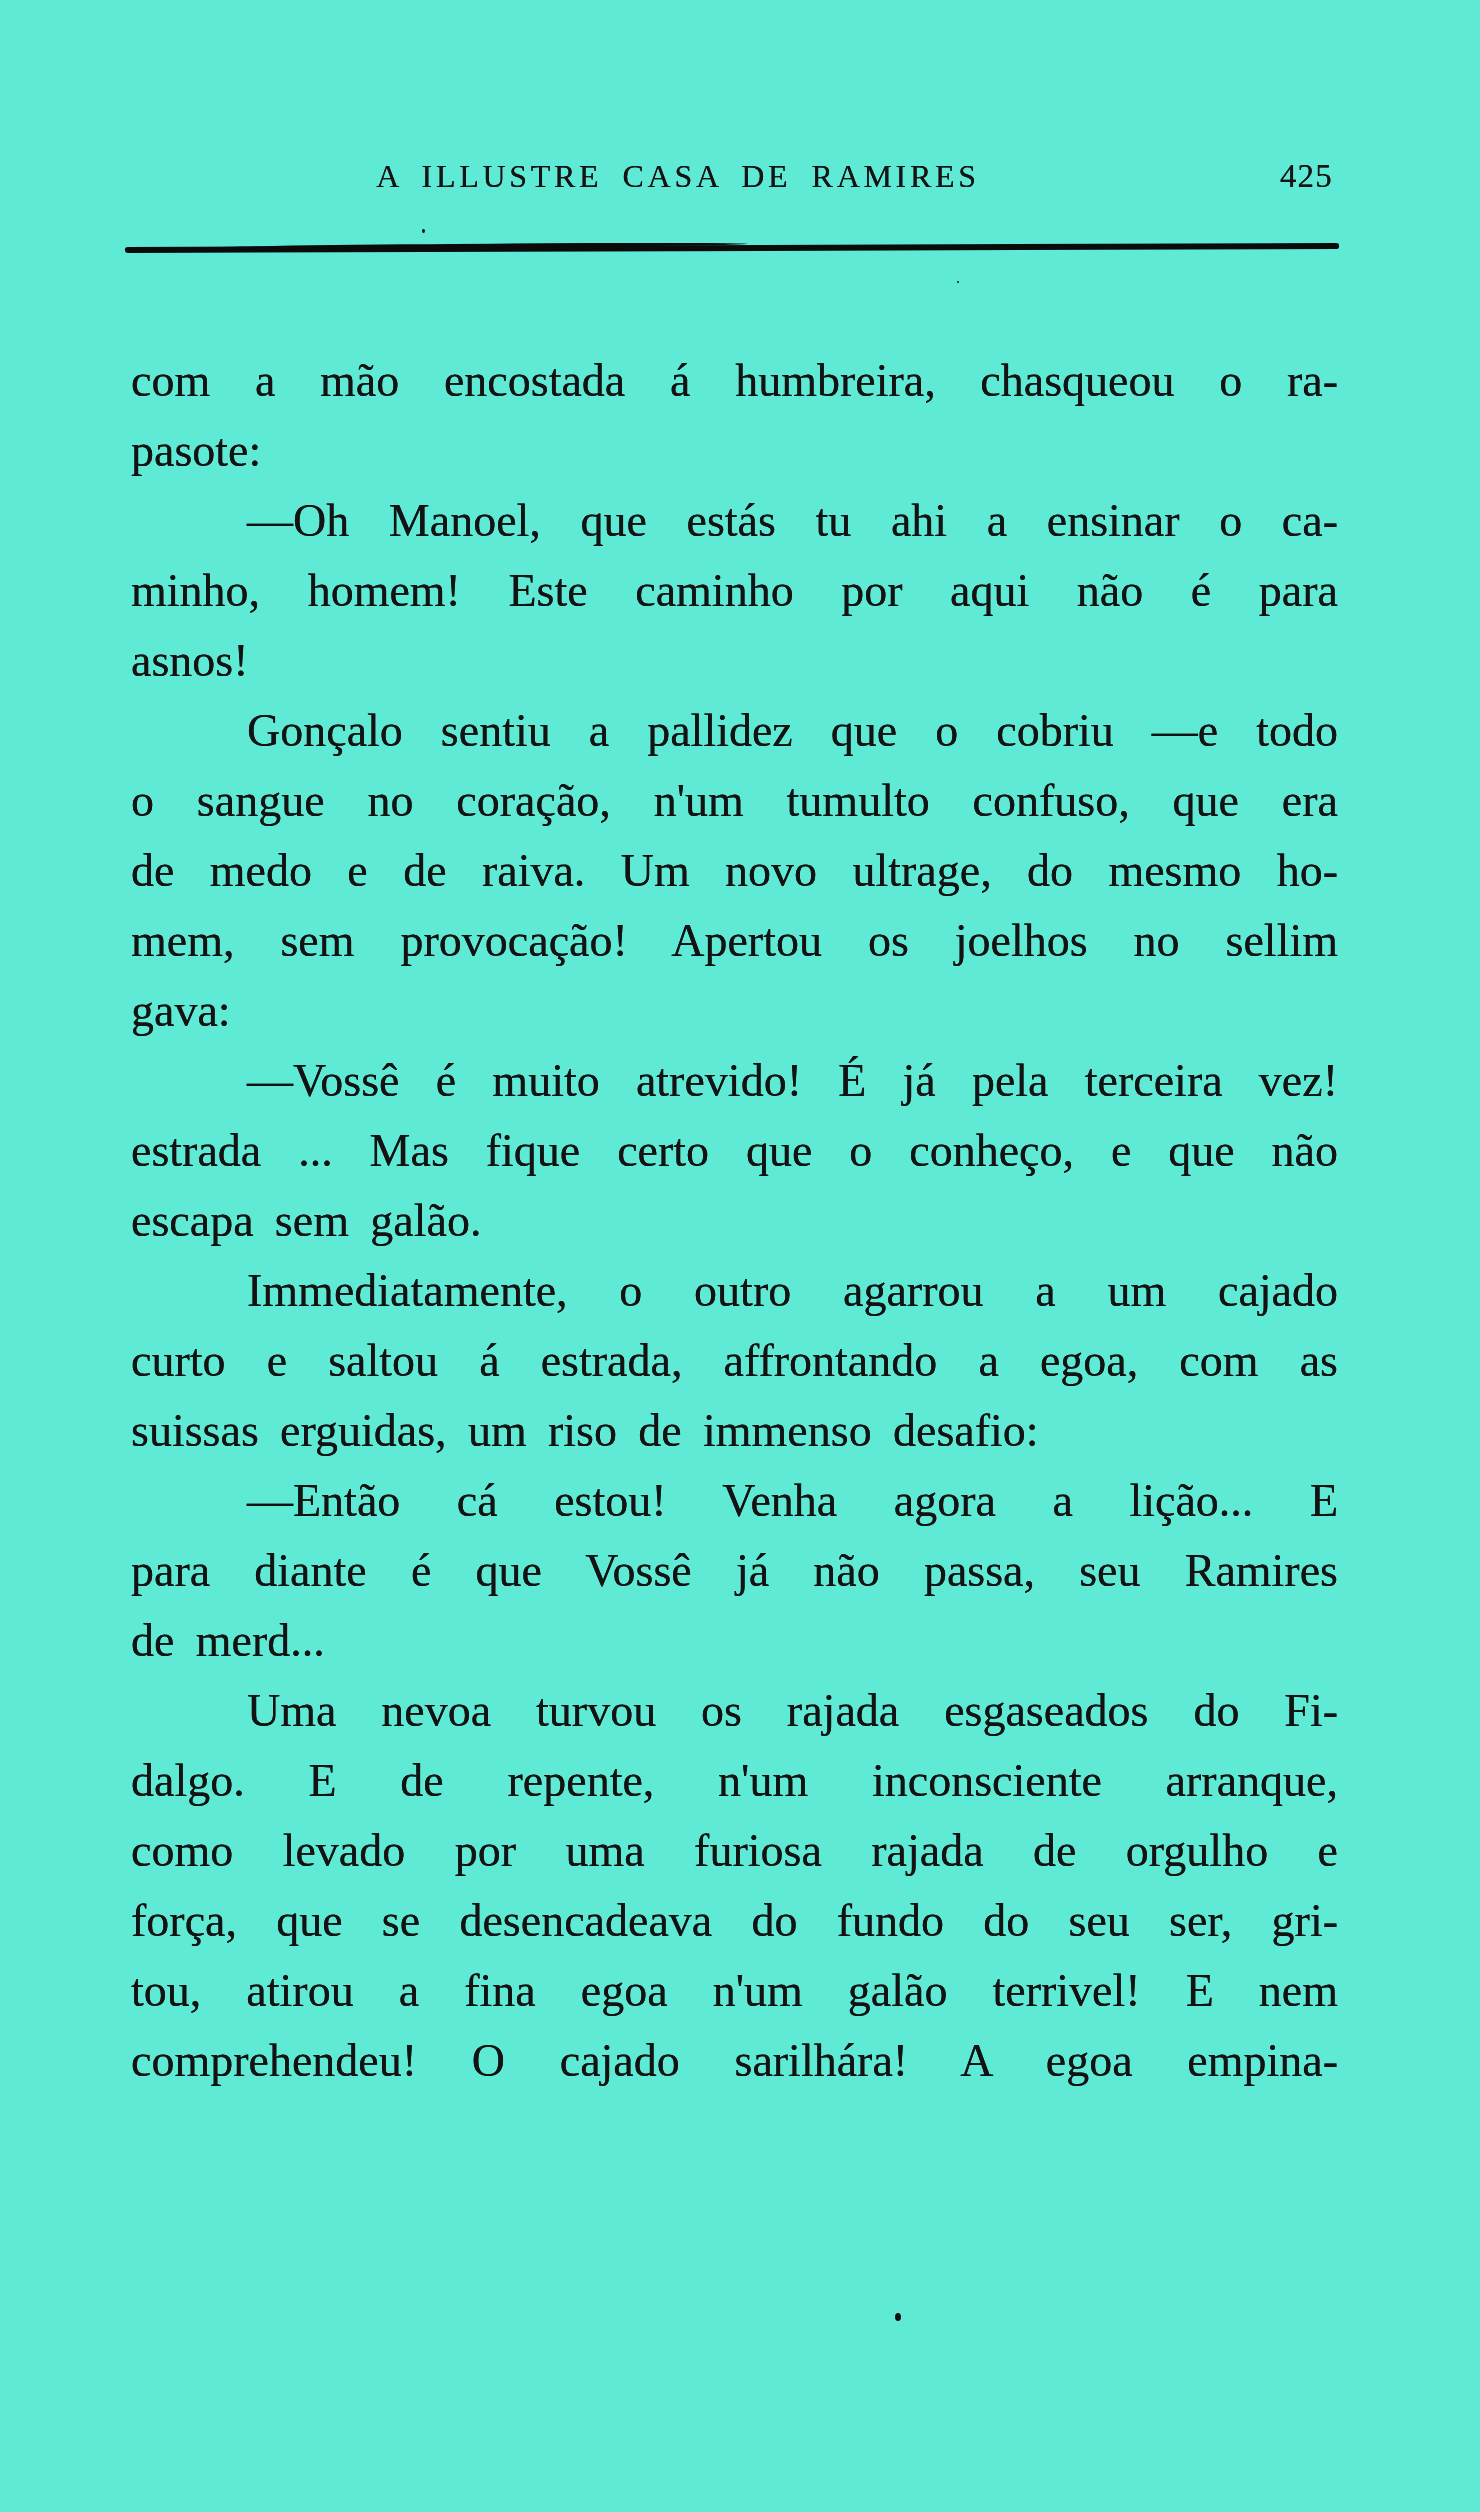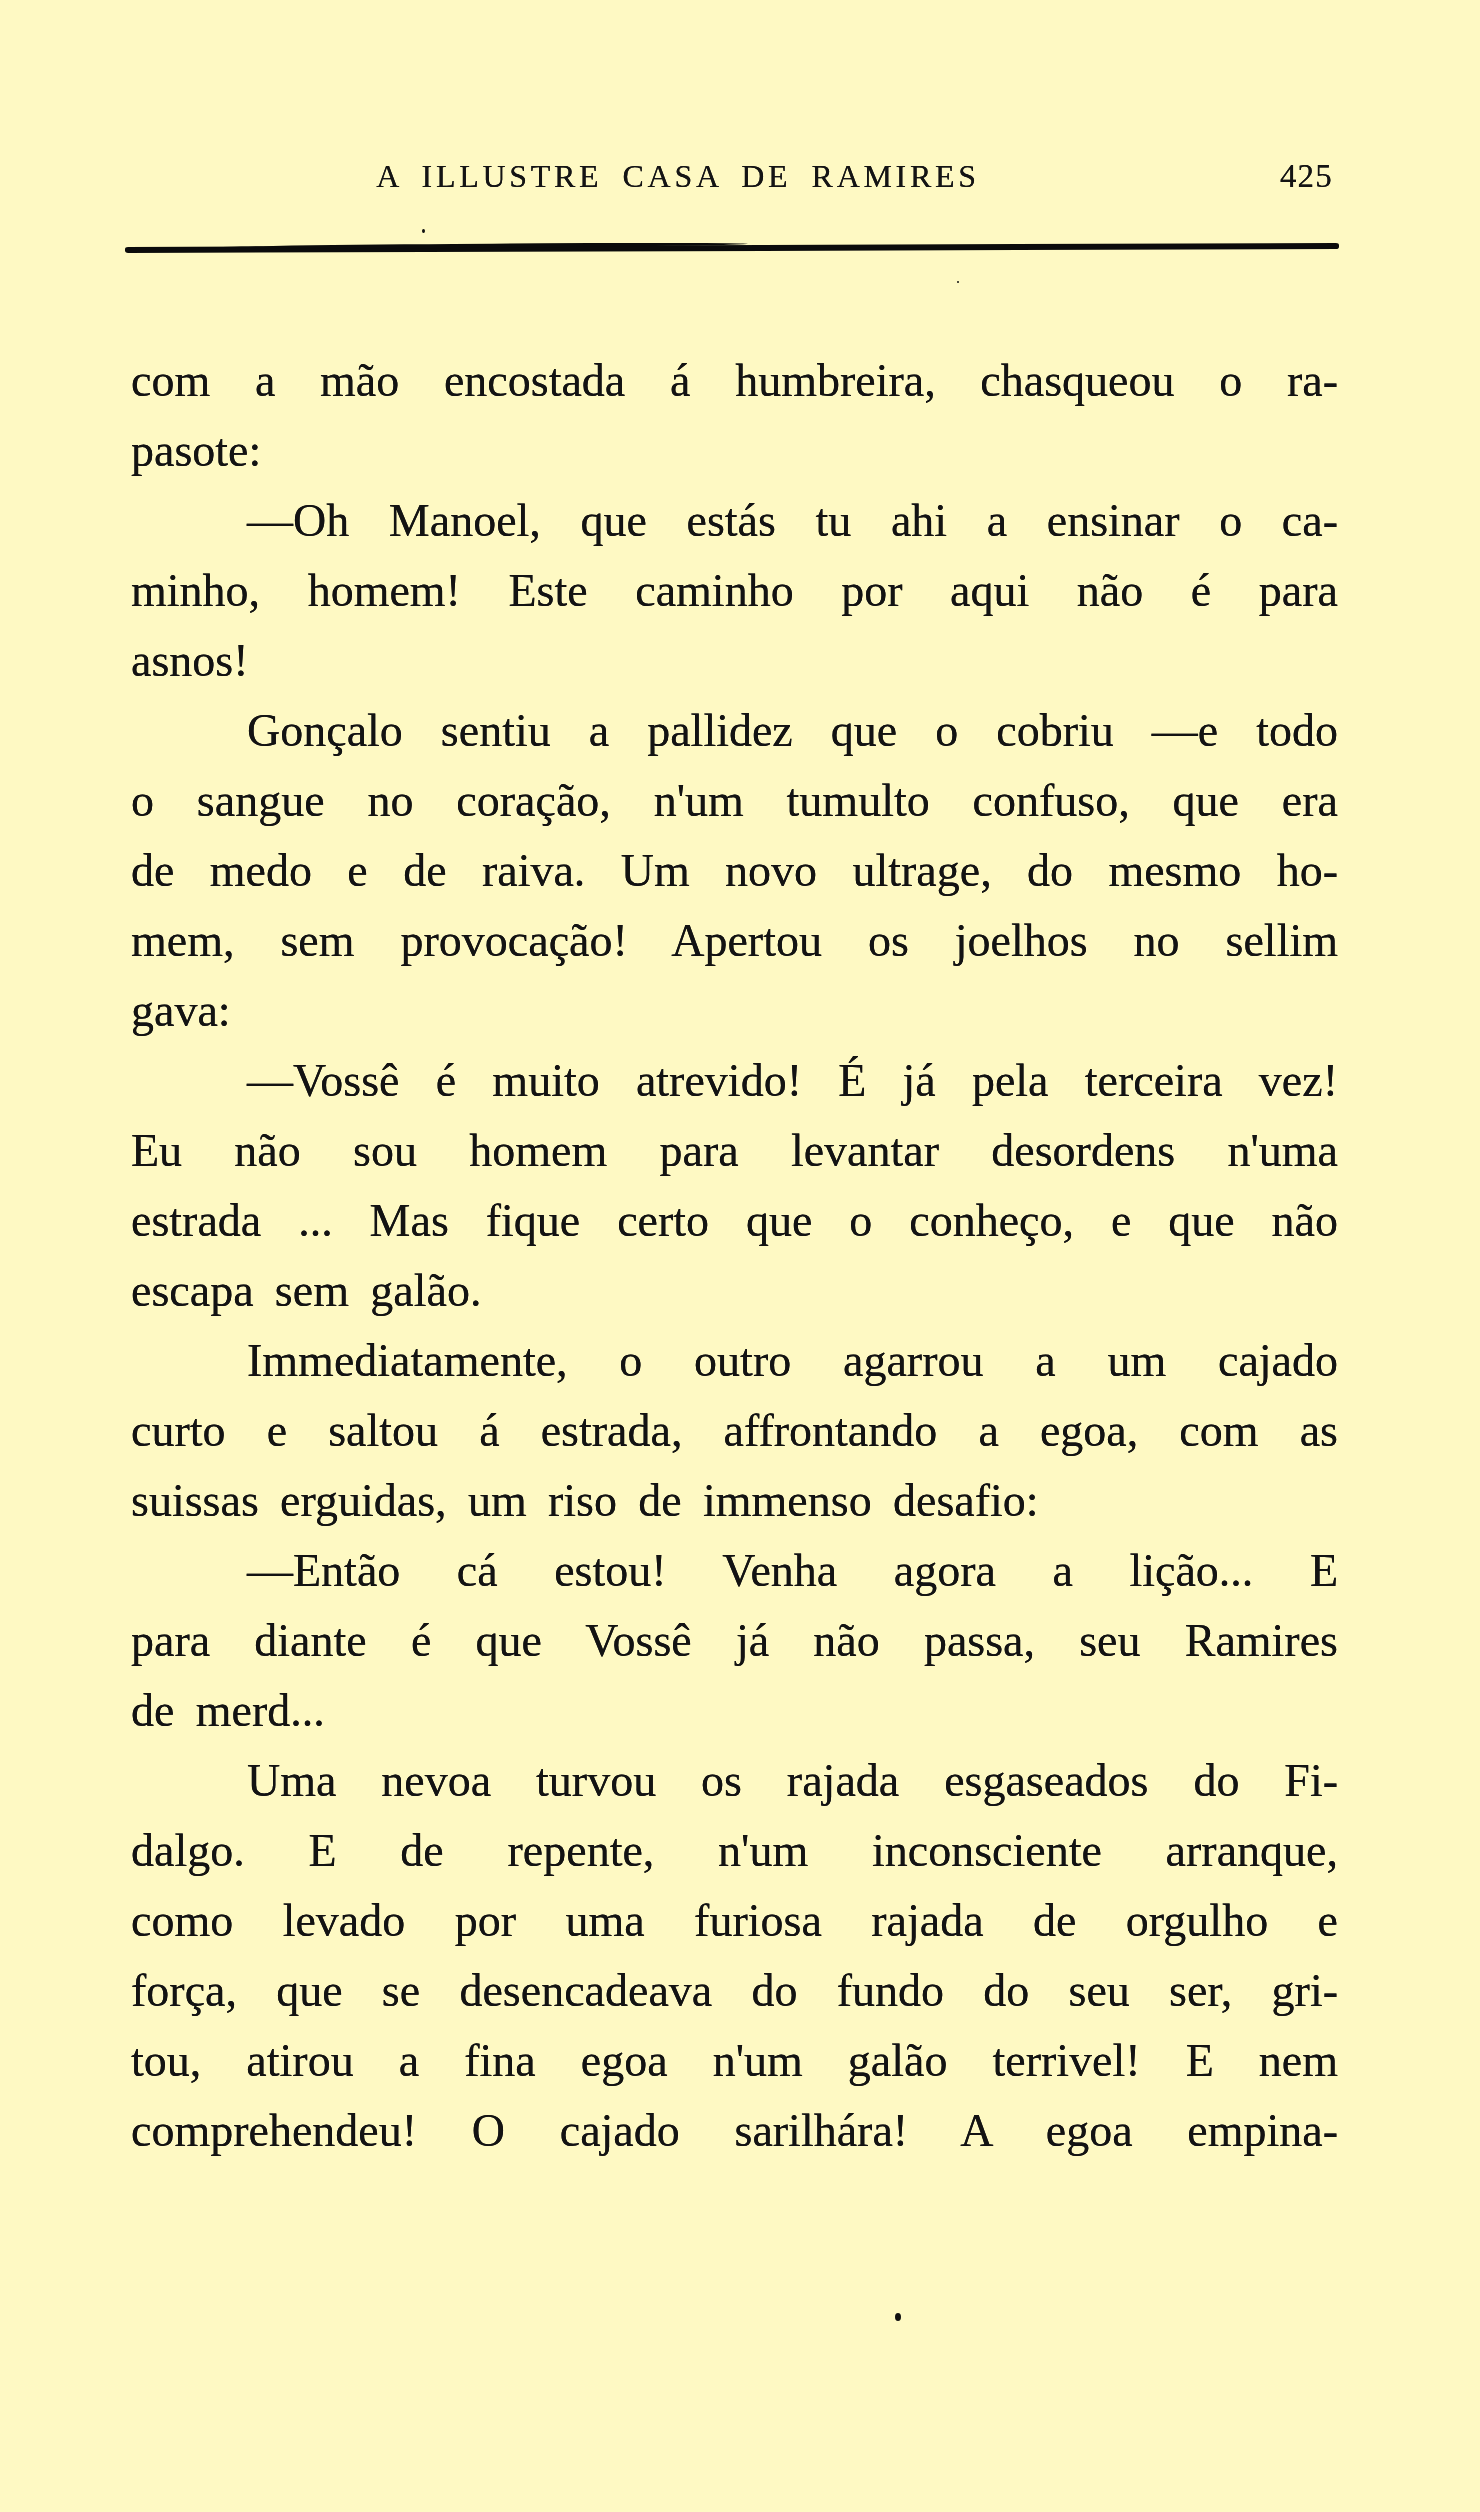--- a/index.html
+++ b/index.html
@@ -10,21 +10,21 @@
     overflow: hidden;
   }
   body {
     background: #fdfdfc;
     font-family: "Liberation Serif", "DejaVu Serif", serif;
   }
   .sheet {
     position: relative;
     width: 1480px;
     height: 2512px;
-    background: #fef9c3;
+    background: #5eead4;
   }
   .running-title {
     position: absolute;
     left: 131px;
     top: 158px;
     width: 1094px;
     text-align: center;
     font-size: 32px;
     letter-spacing: 3.7px;
     word-spacing: 8.6px;
@@ -107,21 +107,20 @@
       <div class="line noj">pasote:</div>
       <div class="line indent">—Oh Manoel, que estás tu ahi a ensinar o ca-</div>
       <div class="line">minho, homem! Este caminho por aqui não é para</div>
       <div class="line noj">asnos!</div>
       <div class="line indent">Gonçalo sentiu a pallidez que o cobriu —e todo</div>
       <div class="line">o sangue no coração, n'um tumulto confuso, que era</div>
       <div class="line">de medo e de raiva. Um novo ultrage, do mesmo ho-</div>
       <div class="line">mem, sem provocação! Apertou os joelhos no sellim</div>
       <div class="line noj">gava:</div>
       <div class="line indent">—Vossê é muito atrevido! É já pela terceira vez!</div>
-      <div class="line">Eu não sou homem para levantar desordens n'uma</div>
       <div class="line">estrada ... Mas fique certo que o conheço, e que não</div>
       <div class="line noj">escapa sem galão.</div>
       <div class="line indent">Immediatamente, o outro agarrou a um cajado</div>
       <div class="line">curto e saltou á estrada, affrontando a egoa, com as</div>
       <div class="line noj">suissas erguidas, um riso de immenso desafio:</div>
       <div class="line indent">—Então cá estou! Venha agora a lição... E</div>
       <div class="line">para diante é que Vossê já não passa, seu Ramires</div>
       <div class="line noj">de merd...</div>
       <div class="line indent">Uma nevoa turvou os rajada esgaseados do Fi-</div>
       <div class="line">dalgo. E de repente, n'um inconsciente arranque,</div>

